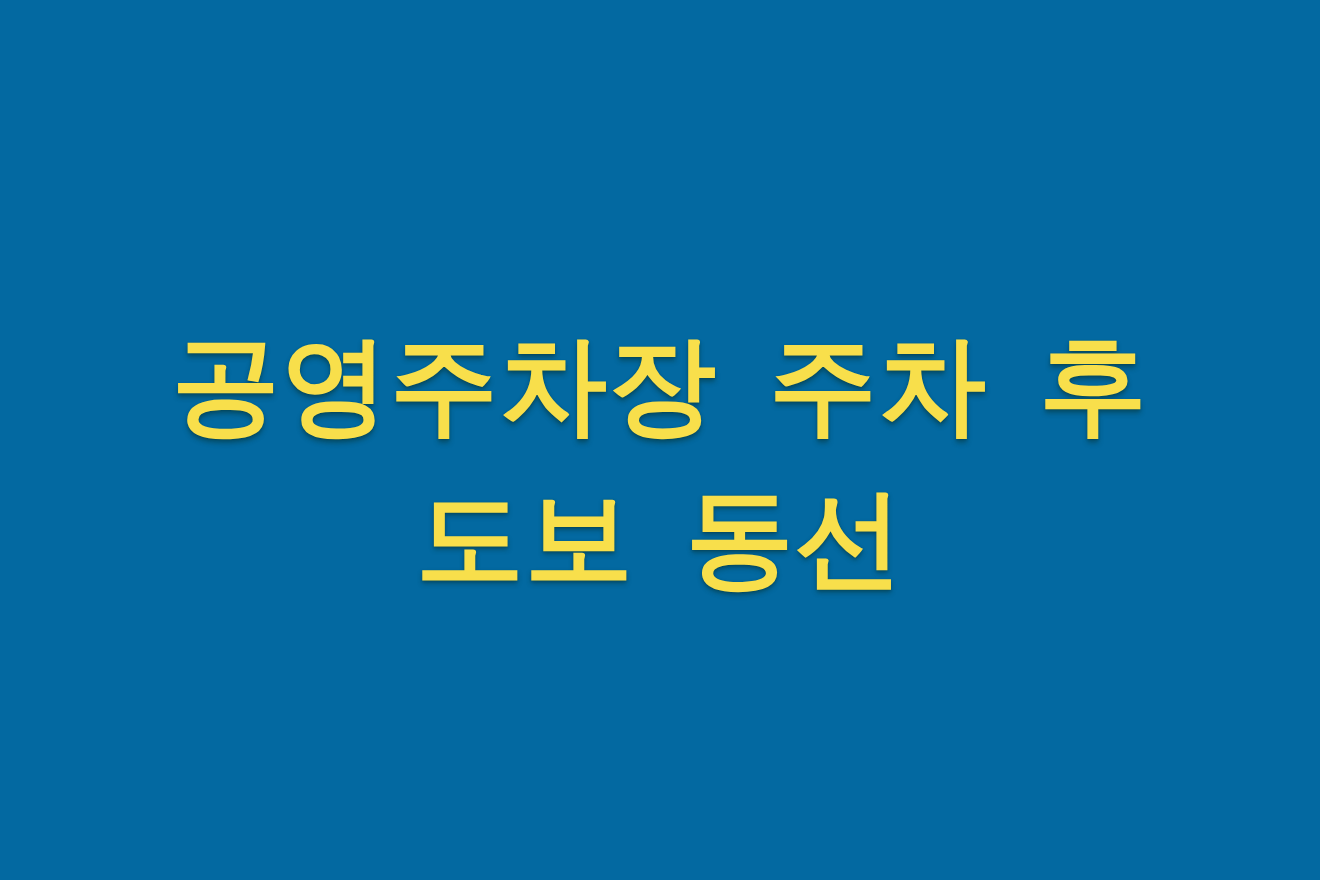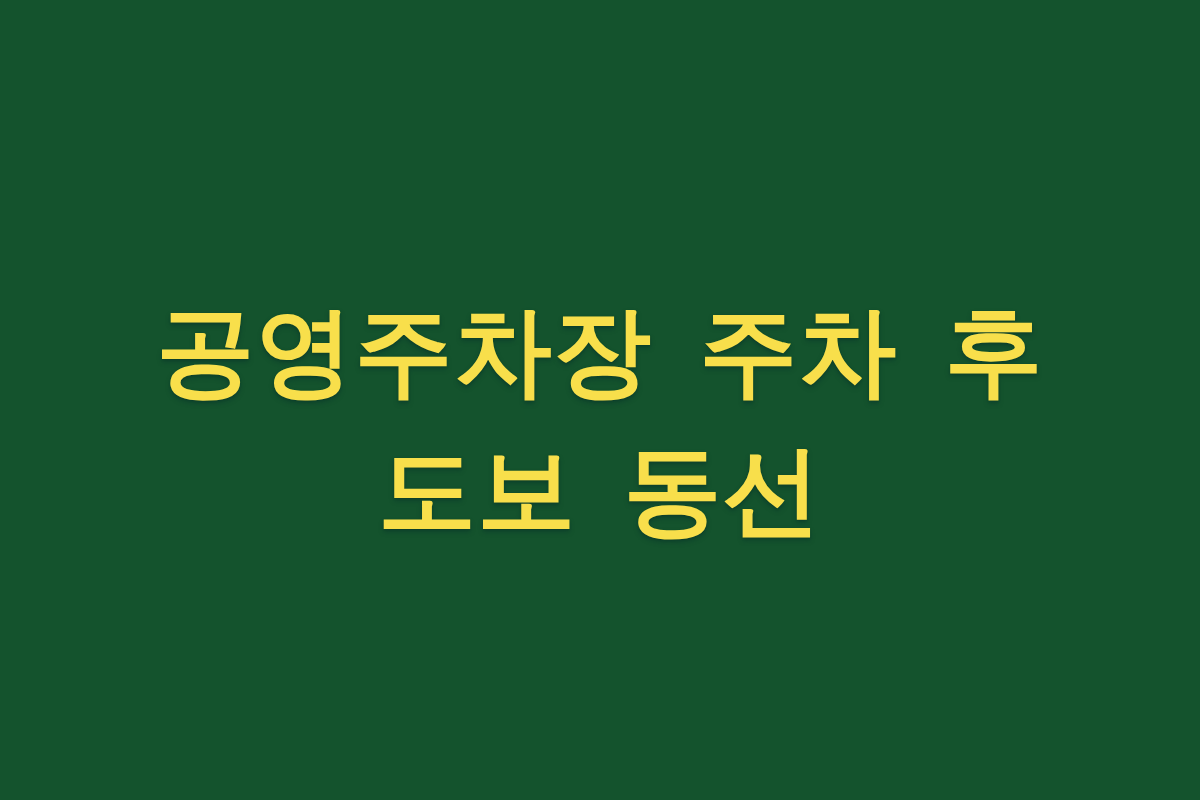--- a/index.html
+++ b/index.html
@@ -16,21 +16,21 @@
   }
 
   #banner-canvas {
     position: relative;
     width: 1200px;
     height: 800px;
     box-sizing: border-box;
     display: flex;
     align-items: center;
     justify-content: center;
-    background-color: #14532d;
+    background-color: #0369a1;
   }
 
   #title-block {
     position: absolute;
     left: 50%;
     top: 421px;                 
     transform: translate(-50%, -50%);
     width: 990px;
     text-align: center;
   }

